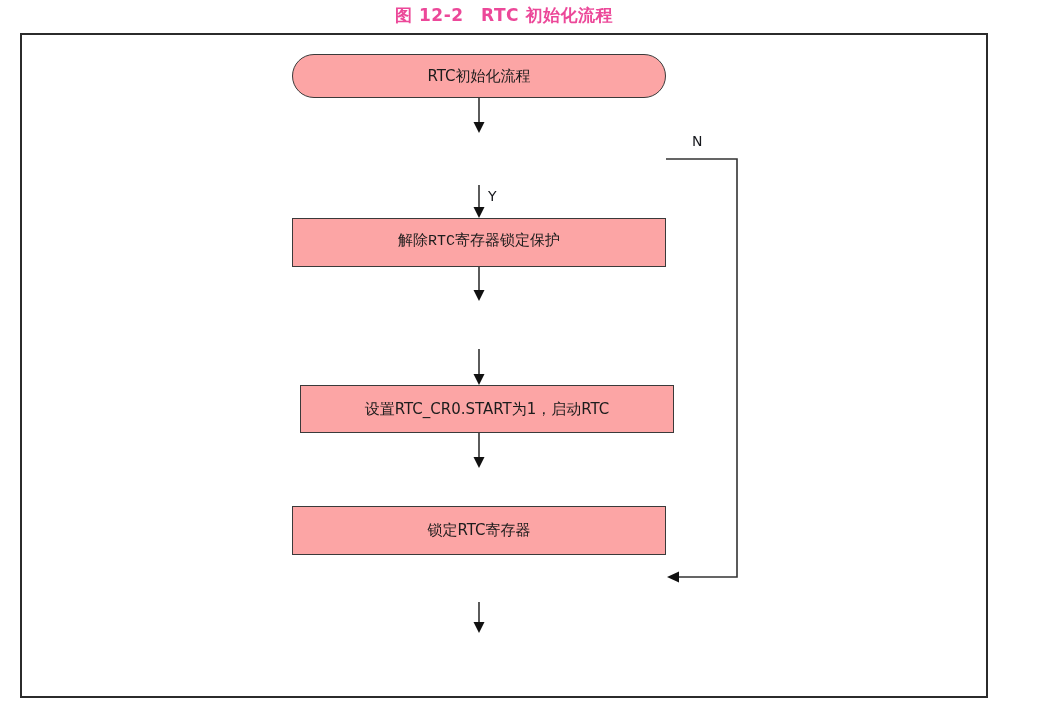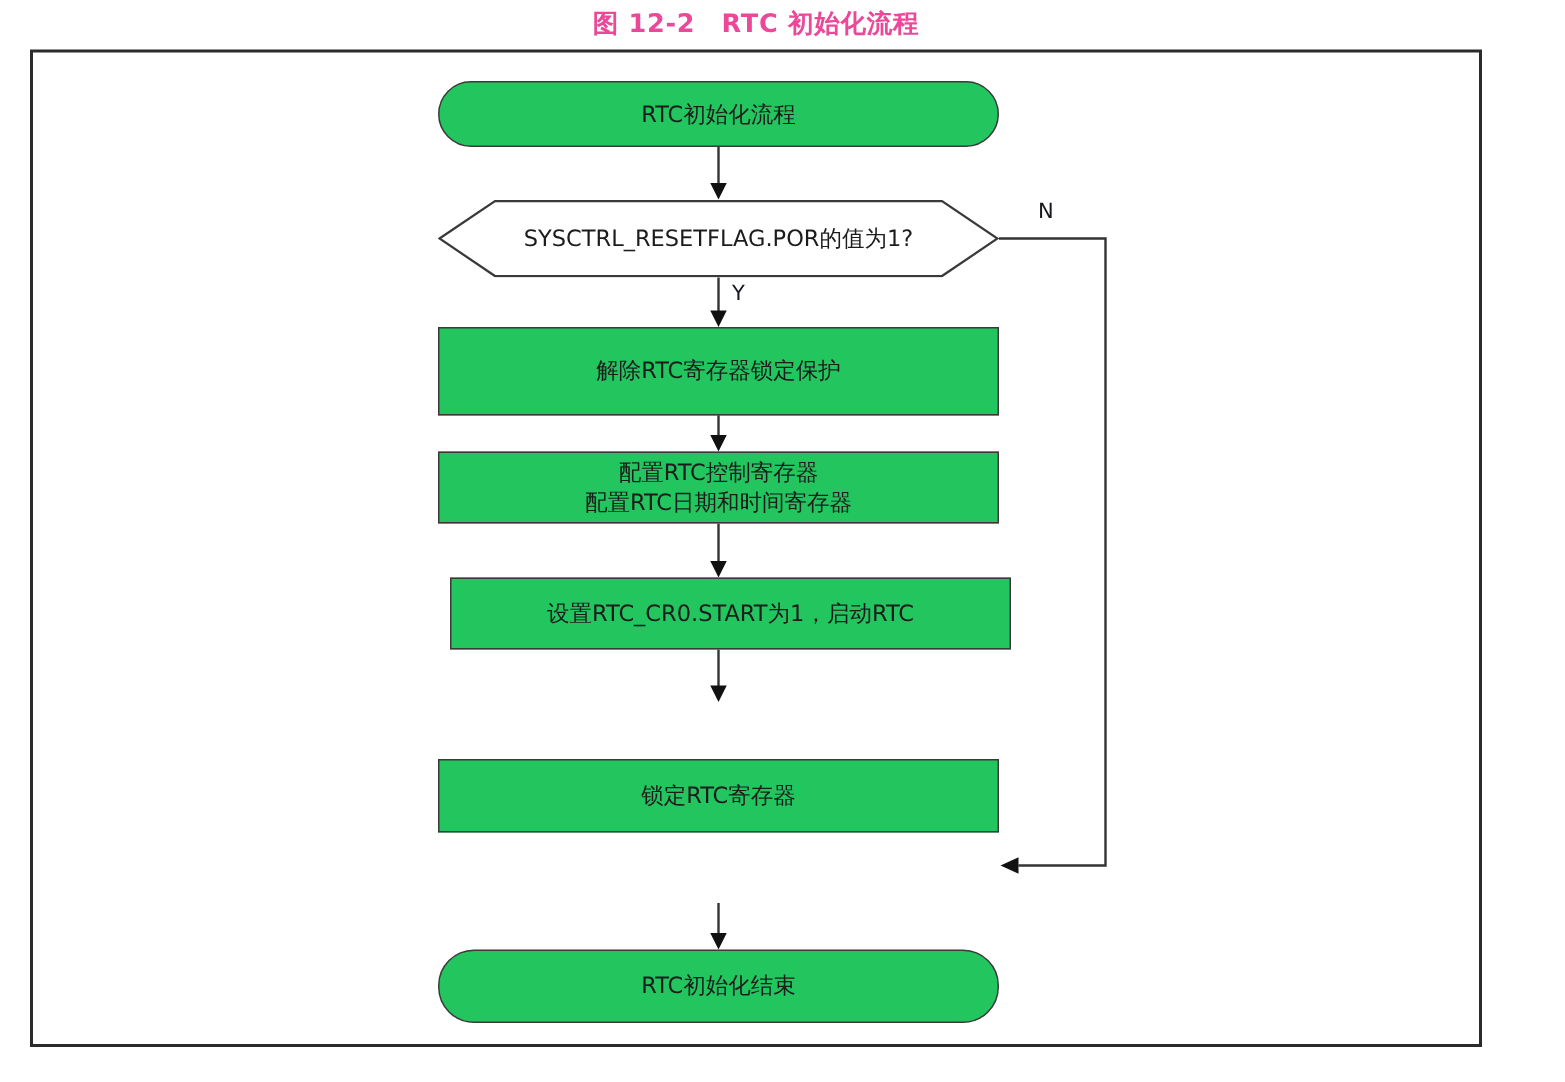--- a/index.html
+++ b/index.html
@@ -44,21 +44,21 @@
   .node {
     position: absolute;
     display: flex;
     flex-direction: column;
     align-items: center;
     justify-content: center;
     text-align: center;
     font-size: 15px;
     line-height: 1.35;
     color: #1c1c1c;
-    background: #22c55e;
+    background: #fca5a5;
     box-sizing: border-box;
     z-index: 2;
   }
   .terminal {
     border: 1.5px solid #3a3a3a;
     border-radius: 24px;
   }
   .process {
     border: 1.5px solid #3a3a3a;
   }
@@ -113,45 +113,32 @@
     <polygon points="473.5,622 484.5,622 479,633" fill="#111111"></polygon>
 
     <polyline points="666,159 737,159 737,577 679,577" fill="none" stroke="#333333" stroke-width="1.6"></polyline>
     <polygon points="679,571.5 679,582.5 667,577" fill="#111111"></polygon>
   </svg>
 
   <div class="node terminal" style="left:292px; top:54px; width:374px; height:44px;">
     <span class="node-label">RTC初始化流程</span>
   </div>
 
-  <div class="node decision" style="left:292px; top:133px; width:374px; height:52px;">
-    <svg viewBox="0 0 374 52" preserveAspectRatio="none" xmlns="http://www.w3.org/2000/svg">
-      <polygon points="1,26 38,1 336,1 373,26 336,51 38,51" fill="#ffffff" stroke="#3a3a3a" stroke-width="1.5"></polygon>
-    </svg>
-    <span class="node-label">SYSCTRL_RESETFLAG.POR的值为1?</span>
-  </div>
 
   <div class="branch-label" style="left:488px; top:188px;">Y</div>
   <div class="branch-label" style="left:692px; top:133px;">N</div>
 
-  <div class="node process" style="left:292px; top:218px; width:374px; height:59px;">
+  <div class="node process" style="left:292px; top:218px; width:374px; height:49px;font-family:Liberation Mono, monospace;">
     <span class="node-label">解除RTC寄存器锁定保护</span>
   </div>
 
-  <div class="node process" style="left:292px; top:301px; width:374px; height:48px;">
-    <span class="node-label">配置RTC控制寄存器</span>
-    <span class="node-label">配置RTC日期和时间寄存器</span>
-  </div>
 
   <div class="node process" style="left:300px; top:385px; width:374px; height:48px;">
     <span class="node-label">设置RTC_CR0.START为1，启动RTC</span>
   </div>
 
   <div class="node process" style="left:292px; top:468px; width:374px; height:49px;margin-top:38px;">
     <span class="node-label">锁定RTC寄存器</span>
   </div>
 
 
-  <div class="node terminal" style="left:292px; top:633px; width:374px; height:49px;">
-    <span class="node-label">RTC初始化结束</span>
-  </div>
 
 </div>
 
 </body></html>

